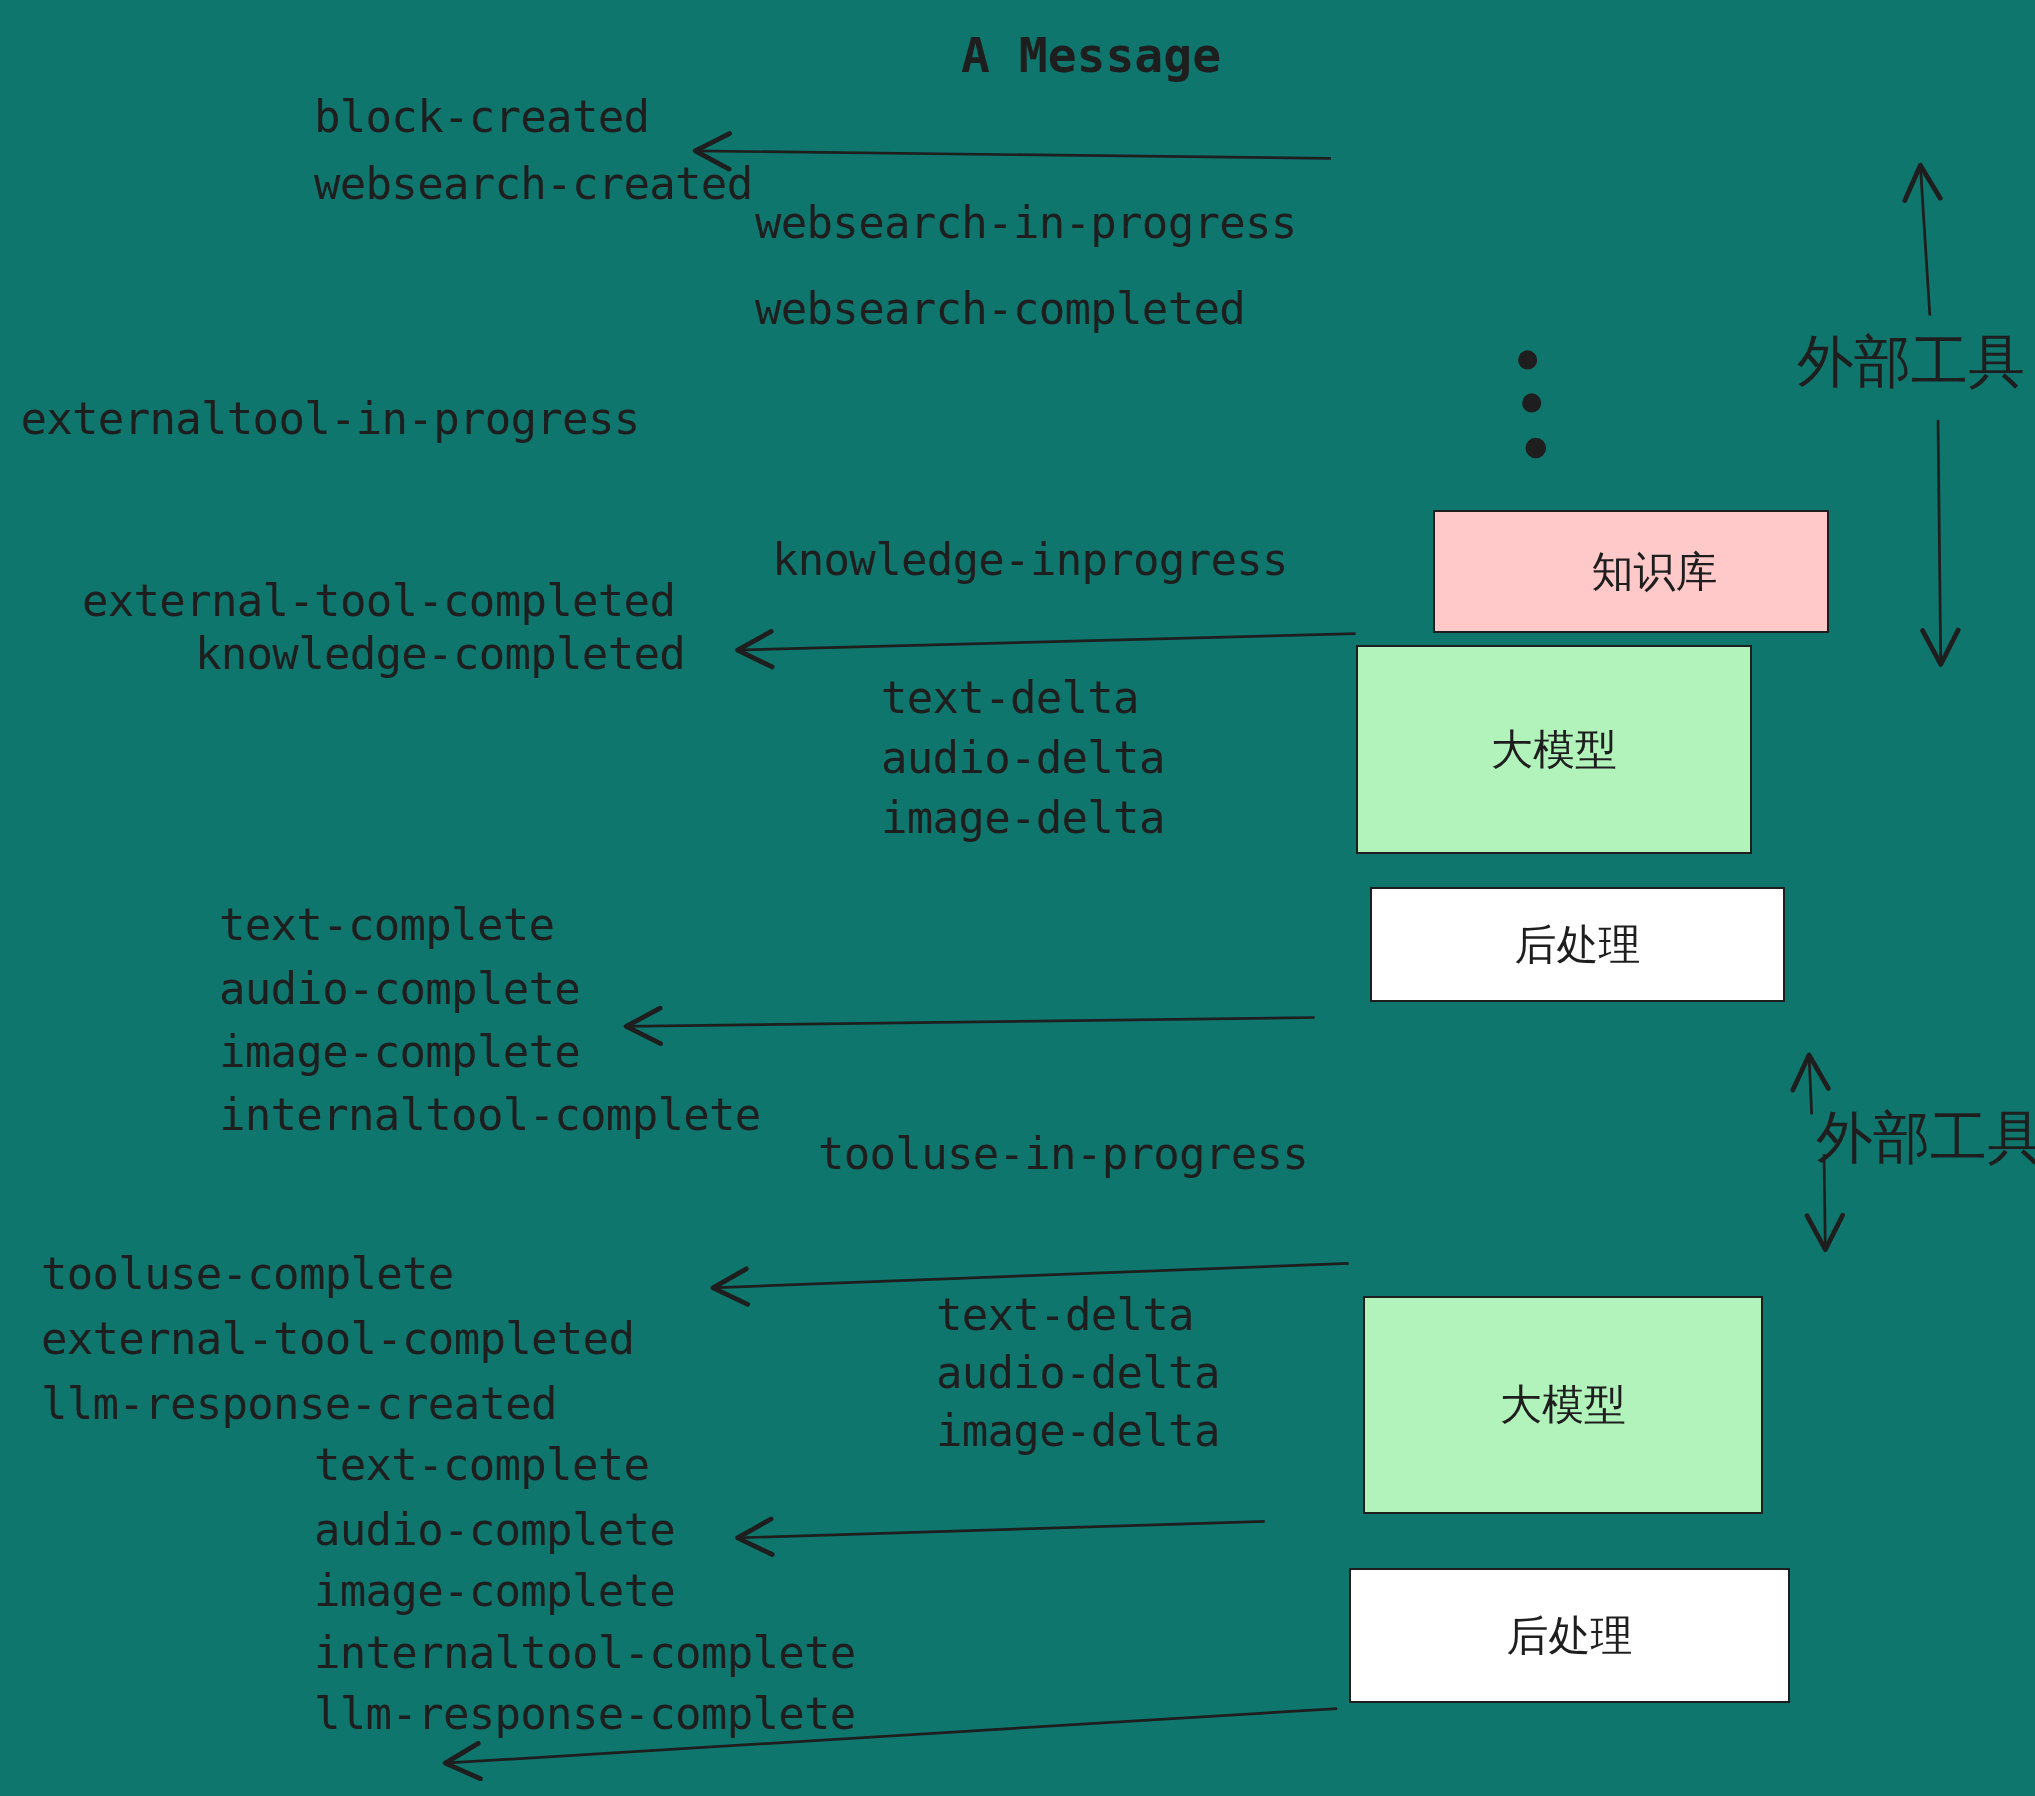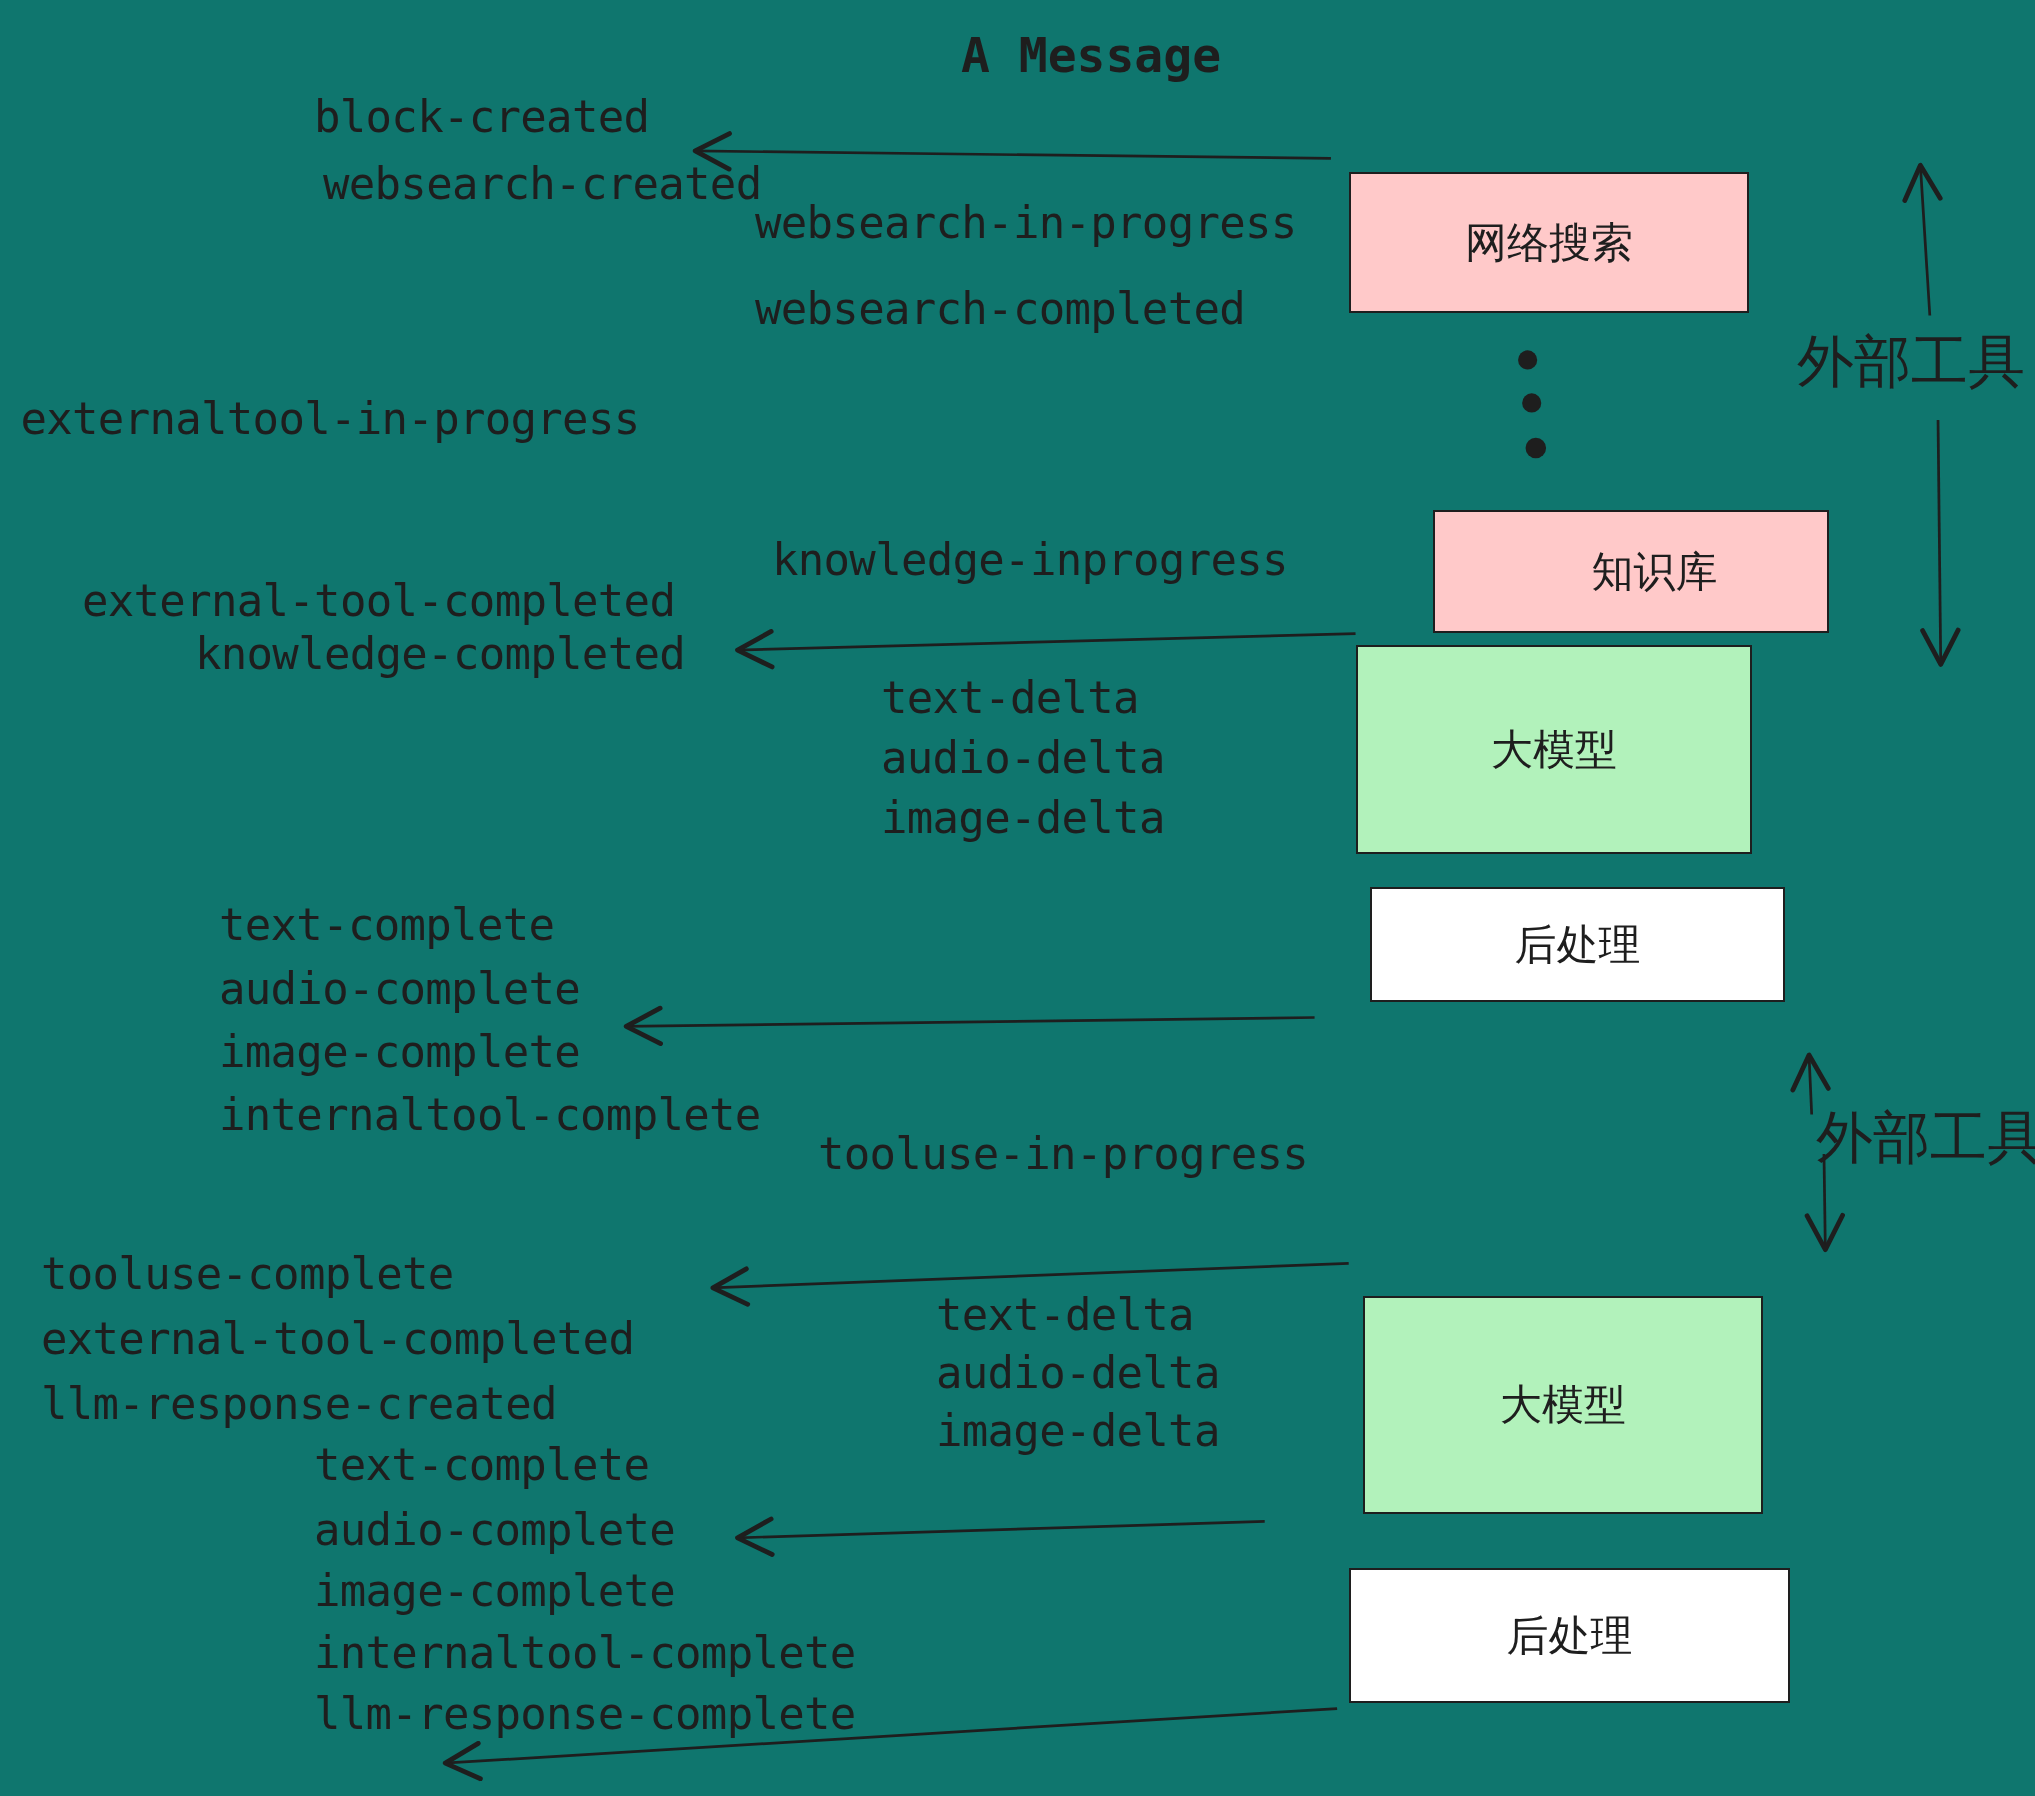--- a/index.html
+++ b/index.html
@@ -84,21 +84,21 @@
     <line x1="2673" y1="1832" x2="2671" y2="1690" stroke="#1e1e1e" stroke-width="4" marker-start="url(#vhead)"></line>
 
     <circle cx="2237" cy="527" r="14" fill="#1e1e1e"></circle>
     <circle cx="2243" cy="590" r="14" fill="#1e1e1e"></circle>
     <circle cx="2249" cy="656" r="15" fill="#1e1e1e"></circle>
   </svg>
 
   <div class="title" style="left:1091px; top:55px;">A Message</div>
 
   <span class="evt" style="left:314px;  top:117px;">block-created</span>
-  <span class="evt" style="left:314px;  top:184px;margin-left:9px;">websearch-created</span>
+  <span class="evt" style="left:314px;  top:184px;">websearch-created</span>
   <span class="evt" style="left:755px; top:223px;">websearch-in-progress</span>
   <span class="evt" style="left:755px; top:309px;">websearch-completed</span>
   <span class="evt" style="left:20.5px;   top:419px;">externaltool-in-progress</span>
   <span class="evt" style="left:772px; top:560px;">knowledge-inprogress</span>
   <span class="evt" style="left:82px;  top:601px;">external-tool-completed</span>
   <span class="evt" style="left:195px;  top:654px;">knowledge-completed</span>
   <span class="evt" style="left:881px; top:698px;">text-delta</span>
   <span class="evt" style="left:881px; top:758px;">audio-delta</span>
   <span class="evt" style="left:881px; top:818px;">image-delta</span>
   <span class="evt" style="left:219px;  top:925px;">text-complete</span>
@@ -111,23 +111,20 @@
   <span class="evt" style="left:41px;   top:1404px;">llm-response-created</span>
   <span class="evt" style="left:314px;  top:1465px;">text-complete</span>
   <span class="evt" style="left:314px;  top:1530px;">audio-complete</span>
   <span class="evt" style="left:314px;  top:1591px;">image-complete</span>
   <span class="evt" style="left:314px;  top:1653px;">internaltool-complete</span>
   <span class="evt" style="left:314px;  top:1714px;">llm-response-complete</span>
   <span class="evt" style="left:936px; top:1315px;">text-delta</span>
   <span class="evt" style="left:936px; top:1373px;">audio-delta</span>
   <span class="evt" style="left:936px; top:1431px;">image-delta</span>
 
-  <div class="box" style="left: 1349px; top: 172px; width: 400px; height: 141px; background: rgb(255, 201, 201);">
-    <span class="box-label">网络搜索</span>
-  </div>
   <div class="box" style="left: 1433px; top: 510px; width: 396px; height: 123px; background: rgb(255, 201, 201); padding-left: 47px;">
     <span class="box-label">知识库</span>
   </div>
   <div class="box" style="left: 1356px; top: 645px; width: 396px; height: 209px; background: rgb(178, 242, 187);">
     <span class="box-label">大模型</span>
   </div>
   <div class="box" style="left: 1370px; top: 887px; width: 415px; height: 115px; background: rgb(255, 255, 255);">
     <span class="box-label">后处理</span>
   </div>
   <div class="box" style="left: 1363px; top: 1296px; width: 400px; height: 218px; background: rgb(178, 242, 187);">

